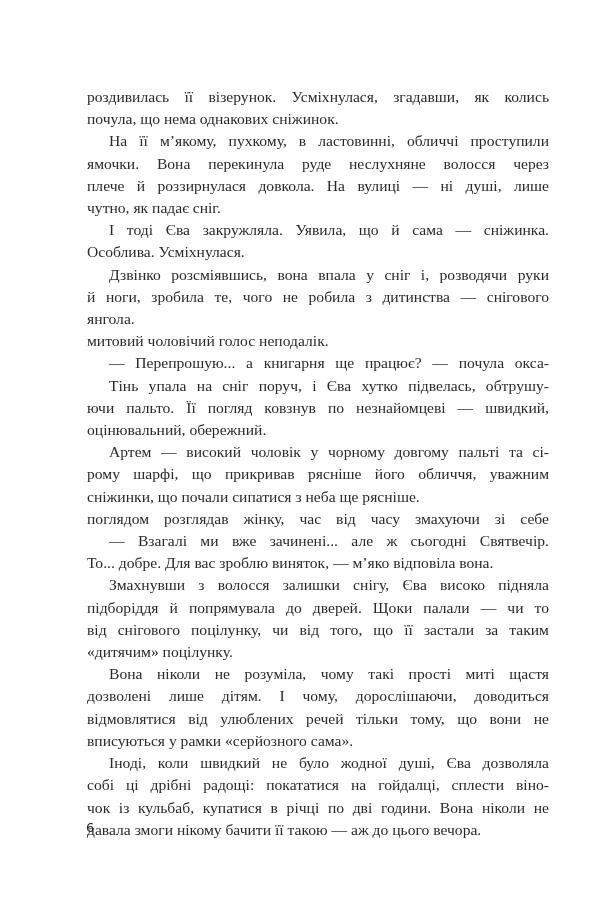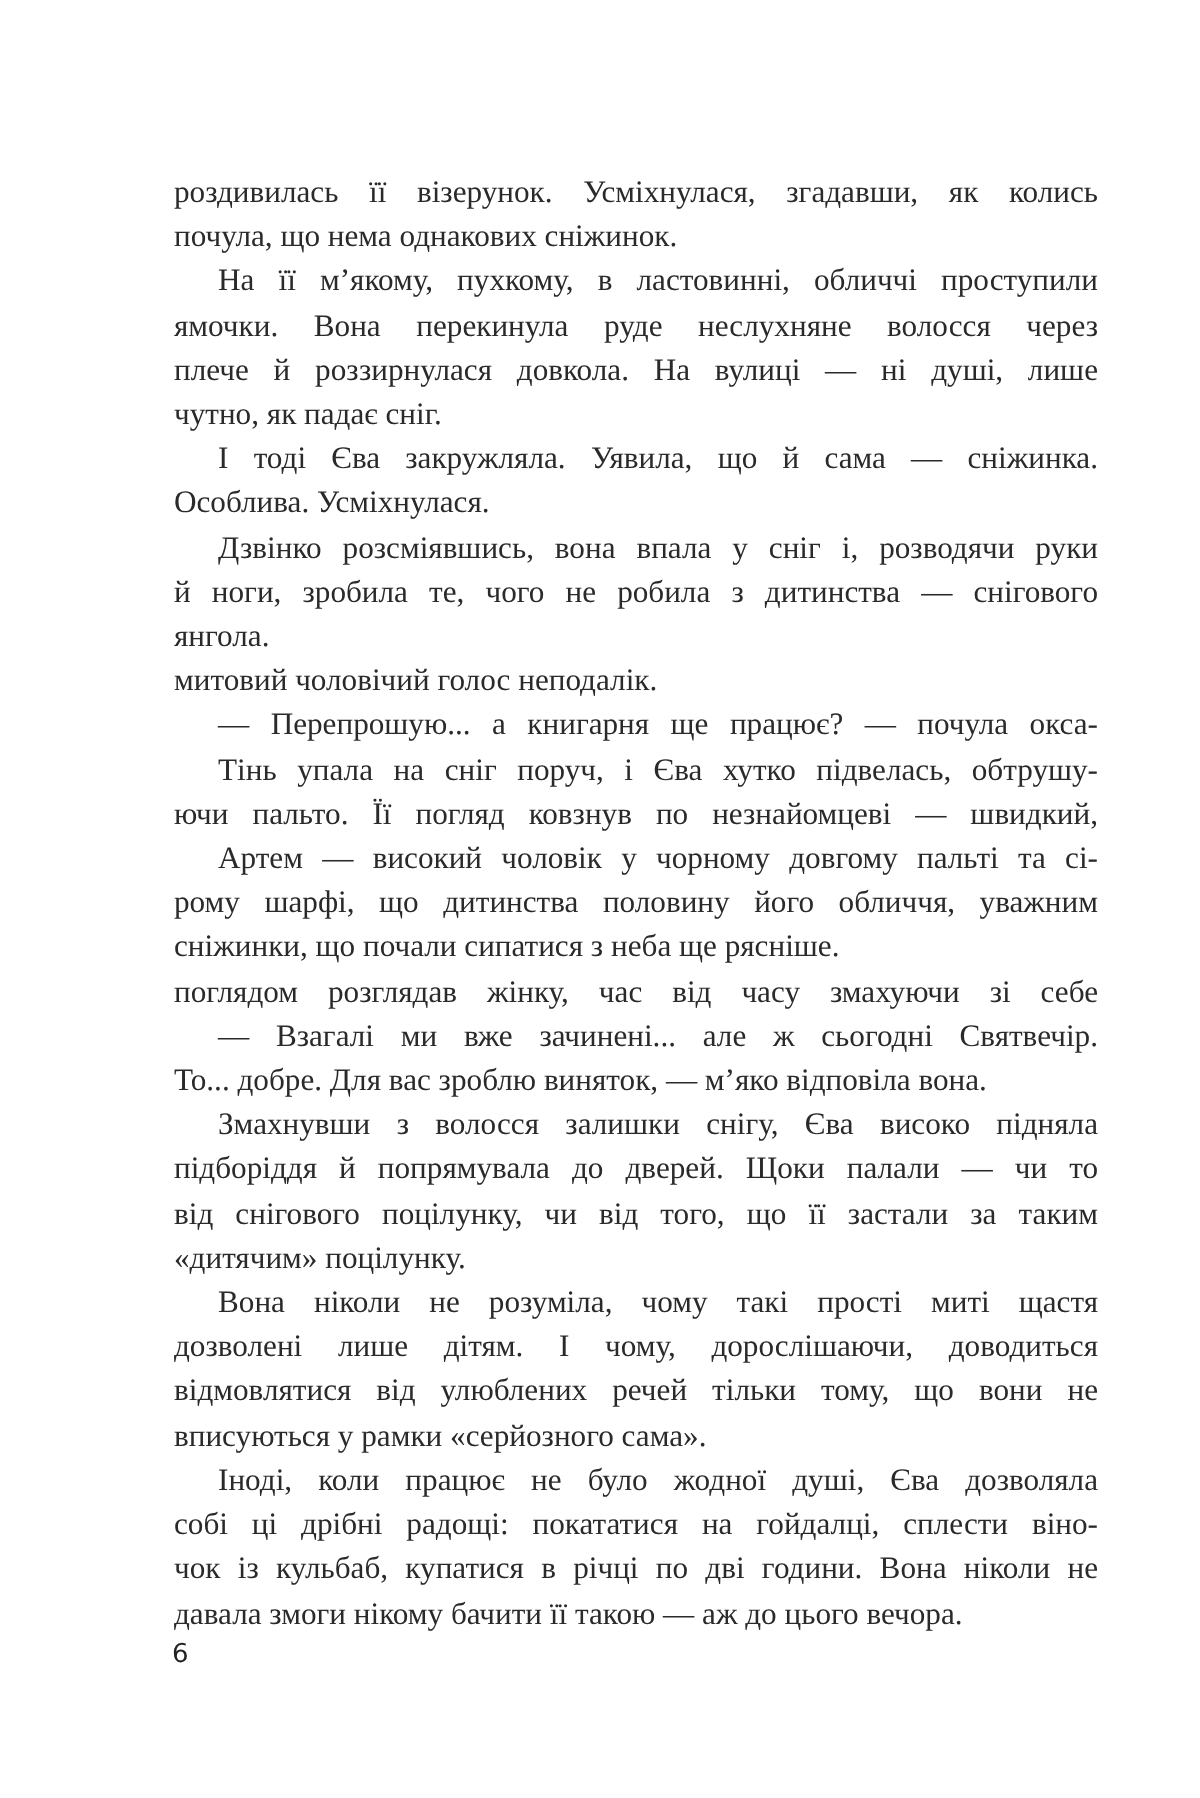--- a/index.html
+++ b/index.html
@@ -43,43 +43,44 @@
       <span class="line">й ноги, зробила те, чого не робила з дитинства — снігового</span>
       <span class="line last">янгола.</span>
     </p>
     <p>
       <span class="line last">митовий чоловічий голос неподалік.</span>
       <span class="line ind">— Перепрошую... а книгарня ще працює? — почула окса-</span>
     </p>
     <p>
       <span class="line ind">Тінь упала на сніг поруч, і Єва хутко підвелась, обтрушу-</span>
       <span class="line">ючи пальто. Її погляд ковзнув по незнайомцеві — швидкий,</span>
+      <span class="line last">оцінювальний, обережний.</span>
     </p>
     <p>
       <span class="line ind">Артем — високий чоловік у чорному довгому пальті та сі-</span>
-      <span class="line">рому шарфі, що дитинства половину його обличчя, уважним</span>
+      <span class="line">рому шарфі, що прикривав рясніше його обличчя, уважним</span>
       <span class="line last">сніжинки, що почали сипатися з неба ще рясніше.</span>
       <span class="line">поглядом розглядав жінку, час від часу змахуючи зі себе</span>
     </p>
     <p>
       <span class="line ind">— Взагалі ми вже зачинені... але ж сьогодні Святвечір.</span>
       <span class="line last">То... добре. Для вас зроблю виняток, — м’яко відповіла вона.</span>
     </p>
     <p>
       <span class="line ind">Змахнувши з волосся залишки снігу, Єва високо підняла</span>
       <span class="line">підборіддя й попрямувала до дверей. Щоки палали — чи то</span>
       <span class="line">від снігового поцілунку, чи від того, що її застали за таким</span>
       <span class="line last">«дитячим» поцілунку.</span>
     </p>
     <p>
       <span class="line ind">Вона ніколи не розуміла, чому такі прості миті щастя</span>
       <span class="line">дозволені лише дітям. І чому, дорослішаючи, доводиться</span>
       <span class="line">відмовлятися від улюблених речей тільки тому, що вони не</span>
       <span class="line last">вписуються у рамки «серйозного сама».</span>
     </p>
     <p>
-      <span class="line ind">Іноді, коли працює не було жодної душі, Єва дозволяла</span>
+      <span class="line ind">Іноді, коли швидкий не було жодної душі, Єва дозволяла</span>
       <span class="line">собі ці дрібні радощі: покататися на гойдалці, сплести віно-</span>
       <span class="line">чок із кульбаб, купатися в річці по дві години. Вона ніколи не</span>
       <span class="line last">давала змоги нікому бачити її такою — аж до цього вечора.</span>
     </p>
   </div>
 <div class="pnum">6</div>
 
 </body></html>

